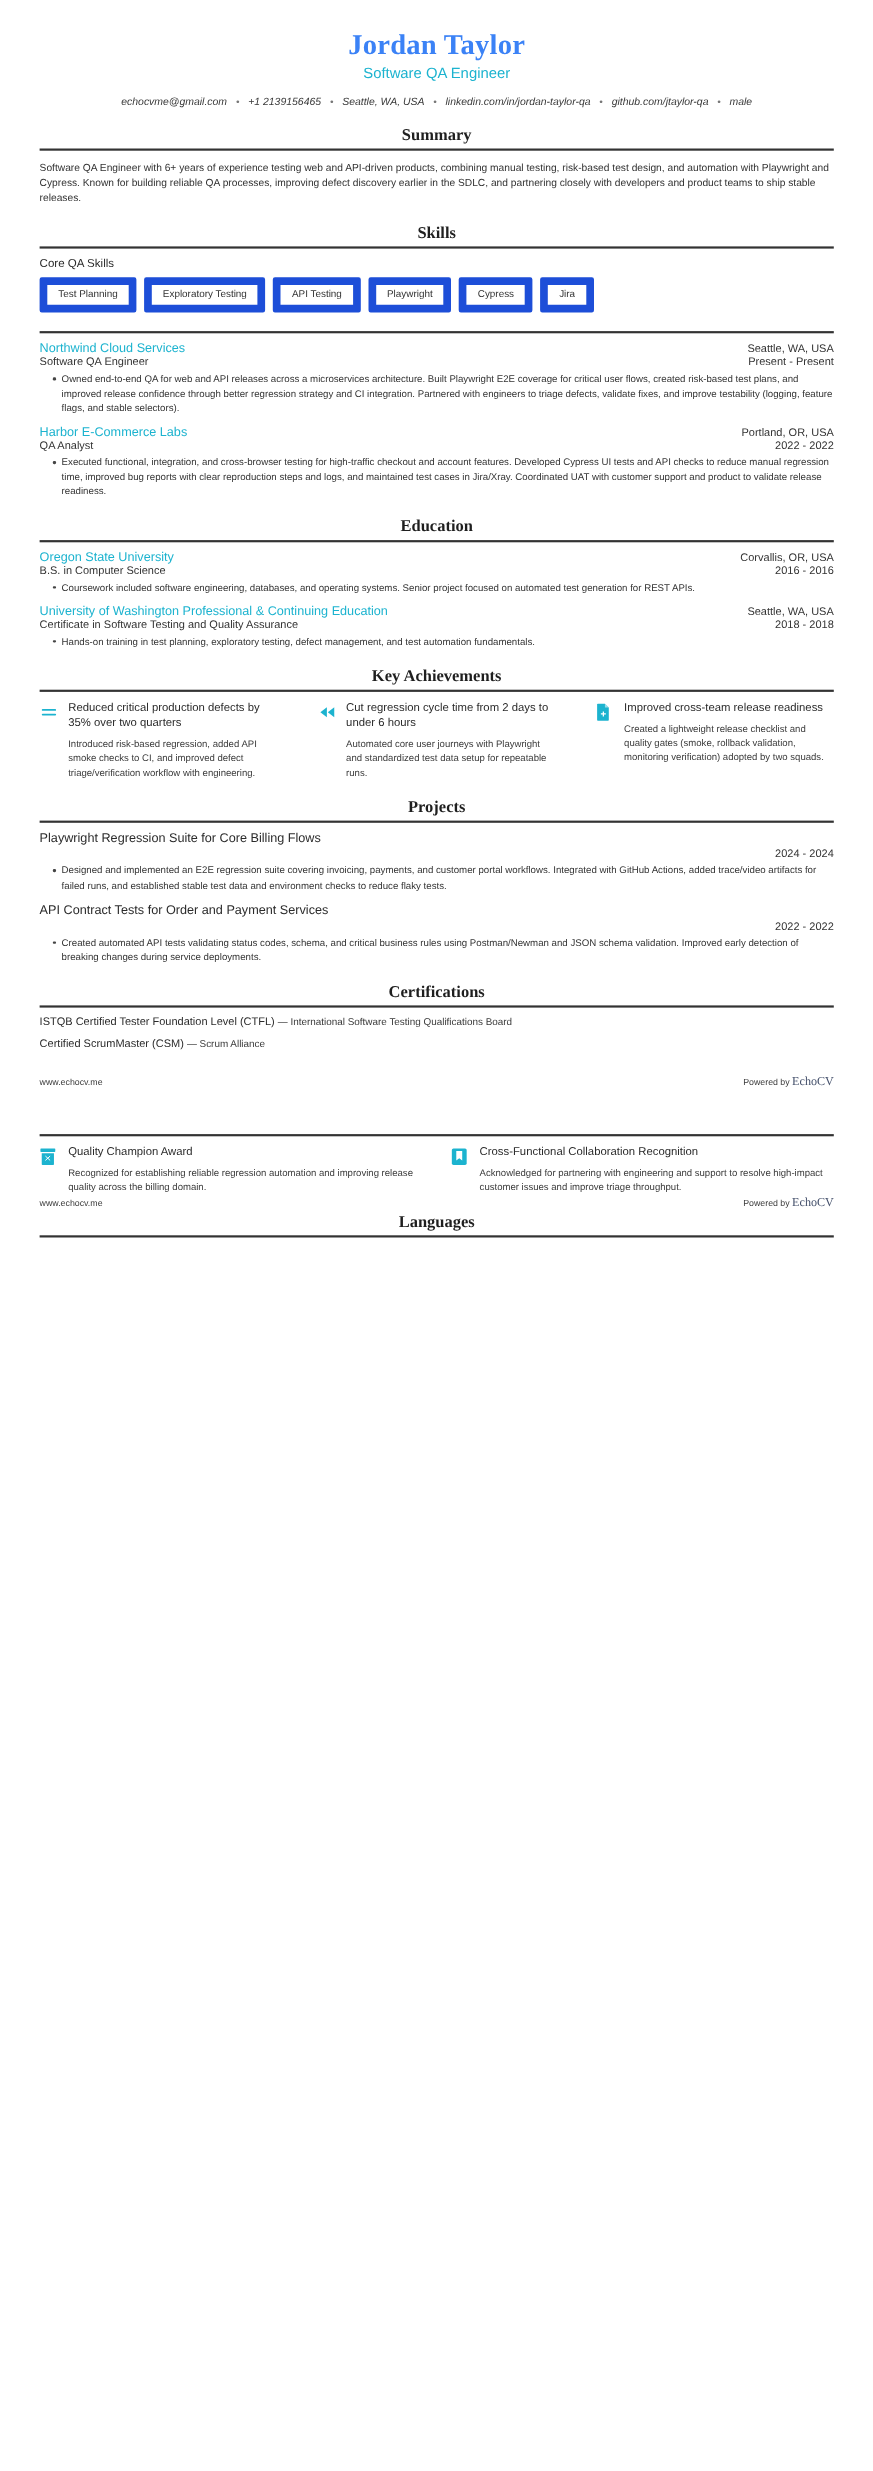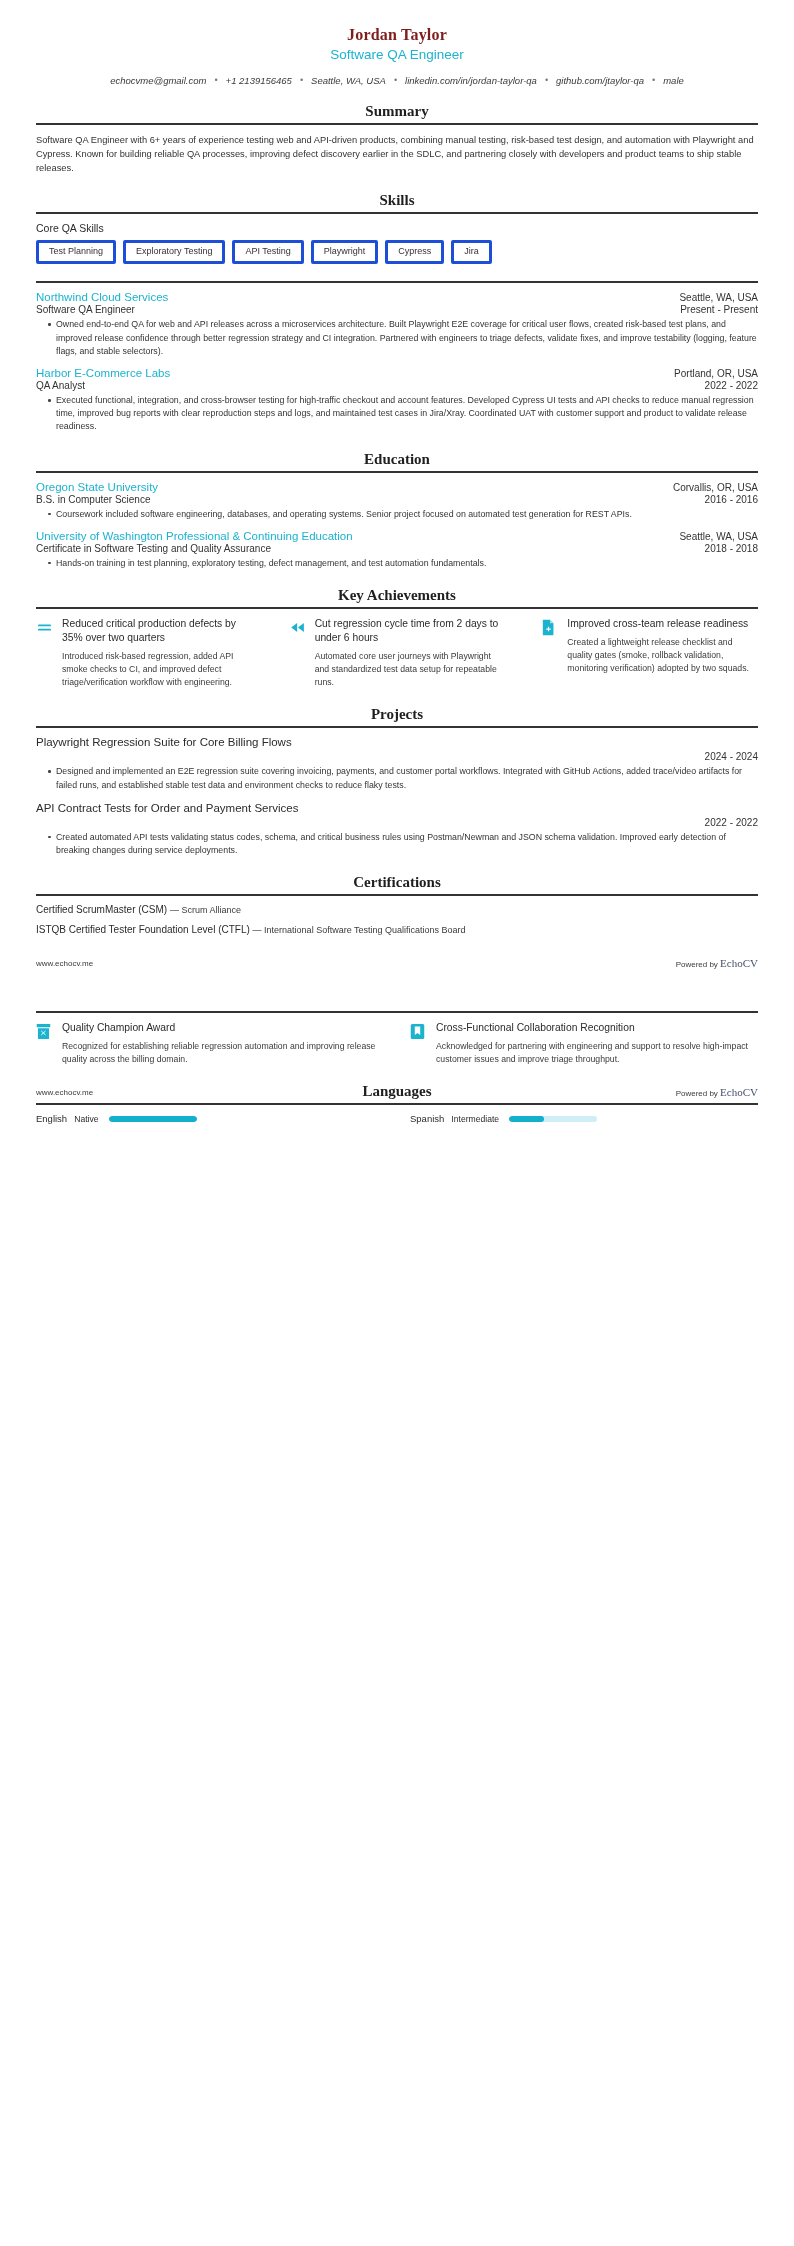--- a/index.html
+++ b/index.html
@@ -17,23 +17,23 @@
   .page {
     width: 794px;
     padding: 0 36px;
     position: relative;
   }
 
   
   .header { padding-top: 26px; text-align: center; }
   .name {
     font-family: "Liberation Serif", serif;
-    font-size: 16px;
+    font-size: 26px;
     font-weight: bold;
-    color: #7f1d1d;
+    color: #3b82f6;
     letter-spacing: .2px;
   }
   .headline {
     font-size: 13.5px;
     color: #1cb3cf;
     margin-top: 3px;
     font-weight: 400;
   }
   .contact-line {
     margin-top: 13px;
@@ -79,21 +79,21 @@
   }
 
   
   .skill-group-name {
     font-size: 10.5px;
     color: #2b2b2b;
     margin-bottom: 6px;
   }
   .skill-tags { display: flex; flex-wrap: wrap; gap: 7px; }
   .skill-tag {
-    border: 3px solid #1d4ed8;
+    border: 7px solid #1d4ed8;
     border-radius: 2px;
     padding: 4px 10px 5px;
     font-size: 9px;
     color: #333;
     line-height: 1;
     background: #fff;
   }
 
   
   .entry { margin-bottom: 9px; }
@@ -421,22 +421,22 @@
             <li>Created automated API tests validating status codes, schema, and critical business rules using Postman/Newman and JSON schema validation. Improved early detection of breaking changes during service deployments.</li>
           </ul>
         </div>
       </div>
   </div>
 
   <div class="section">
     <div class="section-title">Certifications</div>
     <div class="section-rule"></div>
     <div id="certifications-list">
+        <div class="cert-row"><span>ISTQB Certified Tester Foundation Level (CTFL) </span><span class="cert-issuer">— </span><span class="cert-issuer">International Software Testing Qualifications Board</span></div>
         <div class="cert-row"><span>Certified ScrumMaster (CSM) </span><span class="cert-issuer">— </span><span class="cert-issuer">Scrum Alliance</span></div>
-        <div class="cert-row"><span>ISTQB Certified Tester Foundation Level (CTFL) </span><span class="cert-issuer">— </span><span class="cert-issuer">International Software Testing Qualifications Board</span></div>
       </div>
   </div>
 
   <div class="pagefoot foot-mid">
     <span>www.echocv.me</span>
     <span class="foot-brand">
       <span>Powered by</span>
       <span class="brand-name">EchoCV</span>
     </span>
   </div>
@@ -464,36 +464,20 @@
             <div class="aw-title">Cross-Functional Collaboration Recognition</div>
             <div class="aw-desc">Acknowledged for partnering with engineering and support to resolve high-impact customer issues and improve triage throughput.</div>
           </div>
         </div>
       </div>
   </div>
 
   <div class="section">
     <div class="section-title">Languages</div>
     <div class="section-rule"></div>
-    <div class="lang-grid" id="lang-grid">
-        <div class="lang-item">
-          <span class="lang-name">English</span>
-          <span class="lang-level">Native</span>
-          <div class="lang-bar">
-            <div class="lang-fill" style="width: 100%;"></div>
-          </div>
-        </div>
-        <div class="lang-item">
-          <span class="lang-name">Spanish</span>
-          <span class="lang-level">Intermediate</span>
-          <div class="lang-bar">
-            <div class="lang-fill" style="width: 40%;"></div>
-          </div>
-        </div>
-      </div>
   </div>
 
   <div class="pagefoot foot-bottom">
     <span>www.echocv.me</span>
     <span class="foot-brand">
       <span>Powered by</span>
       <span class="brand-name">EchoCV</span>
     </span>
   </div>
 

